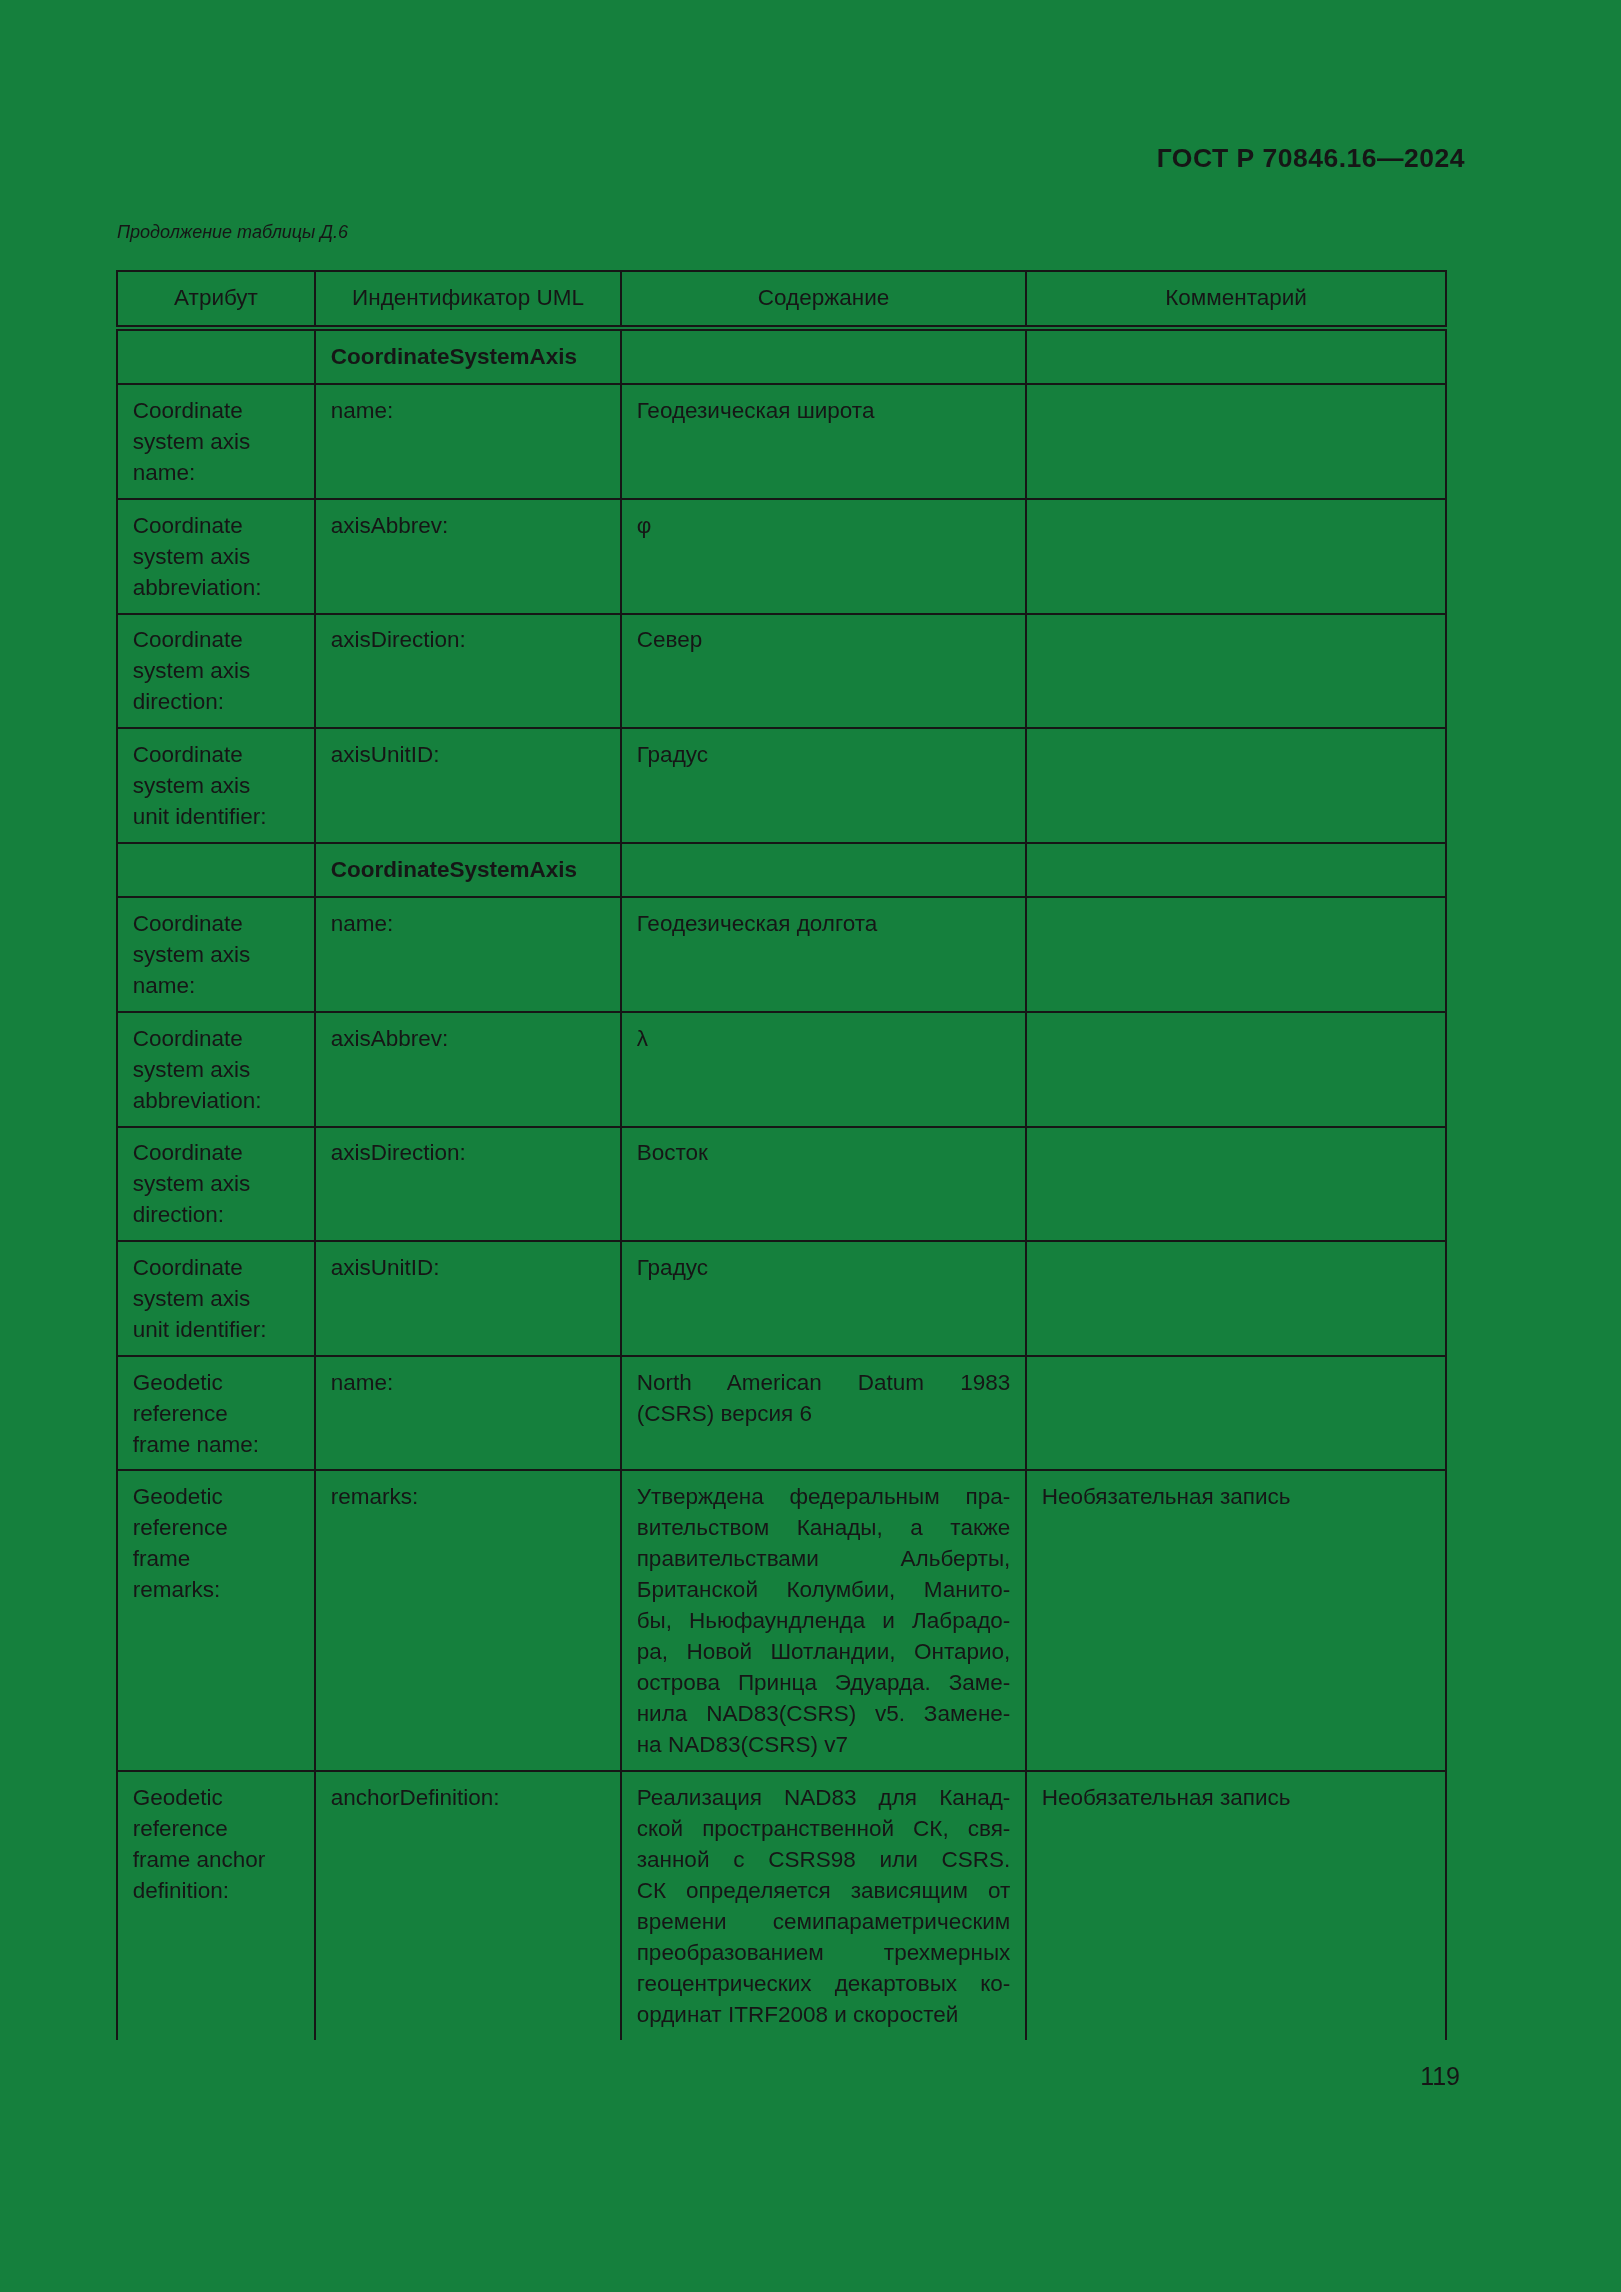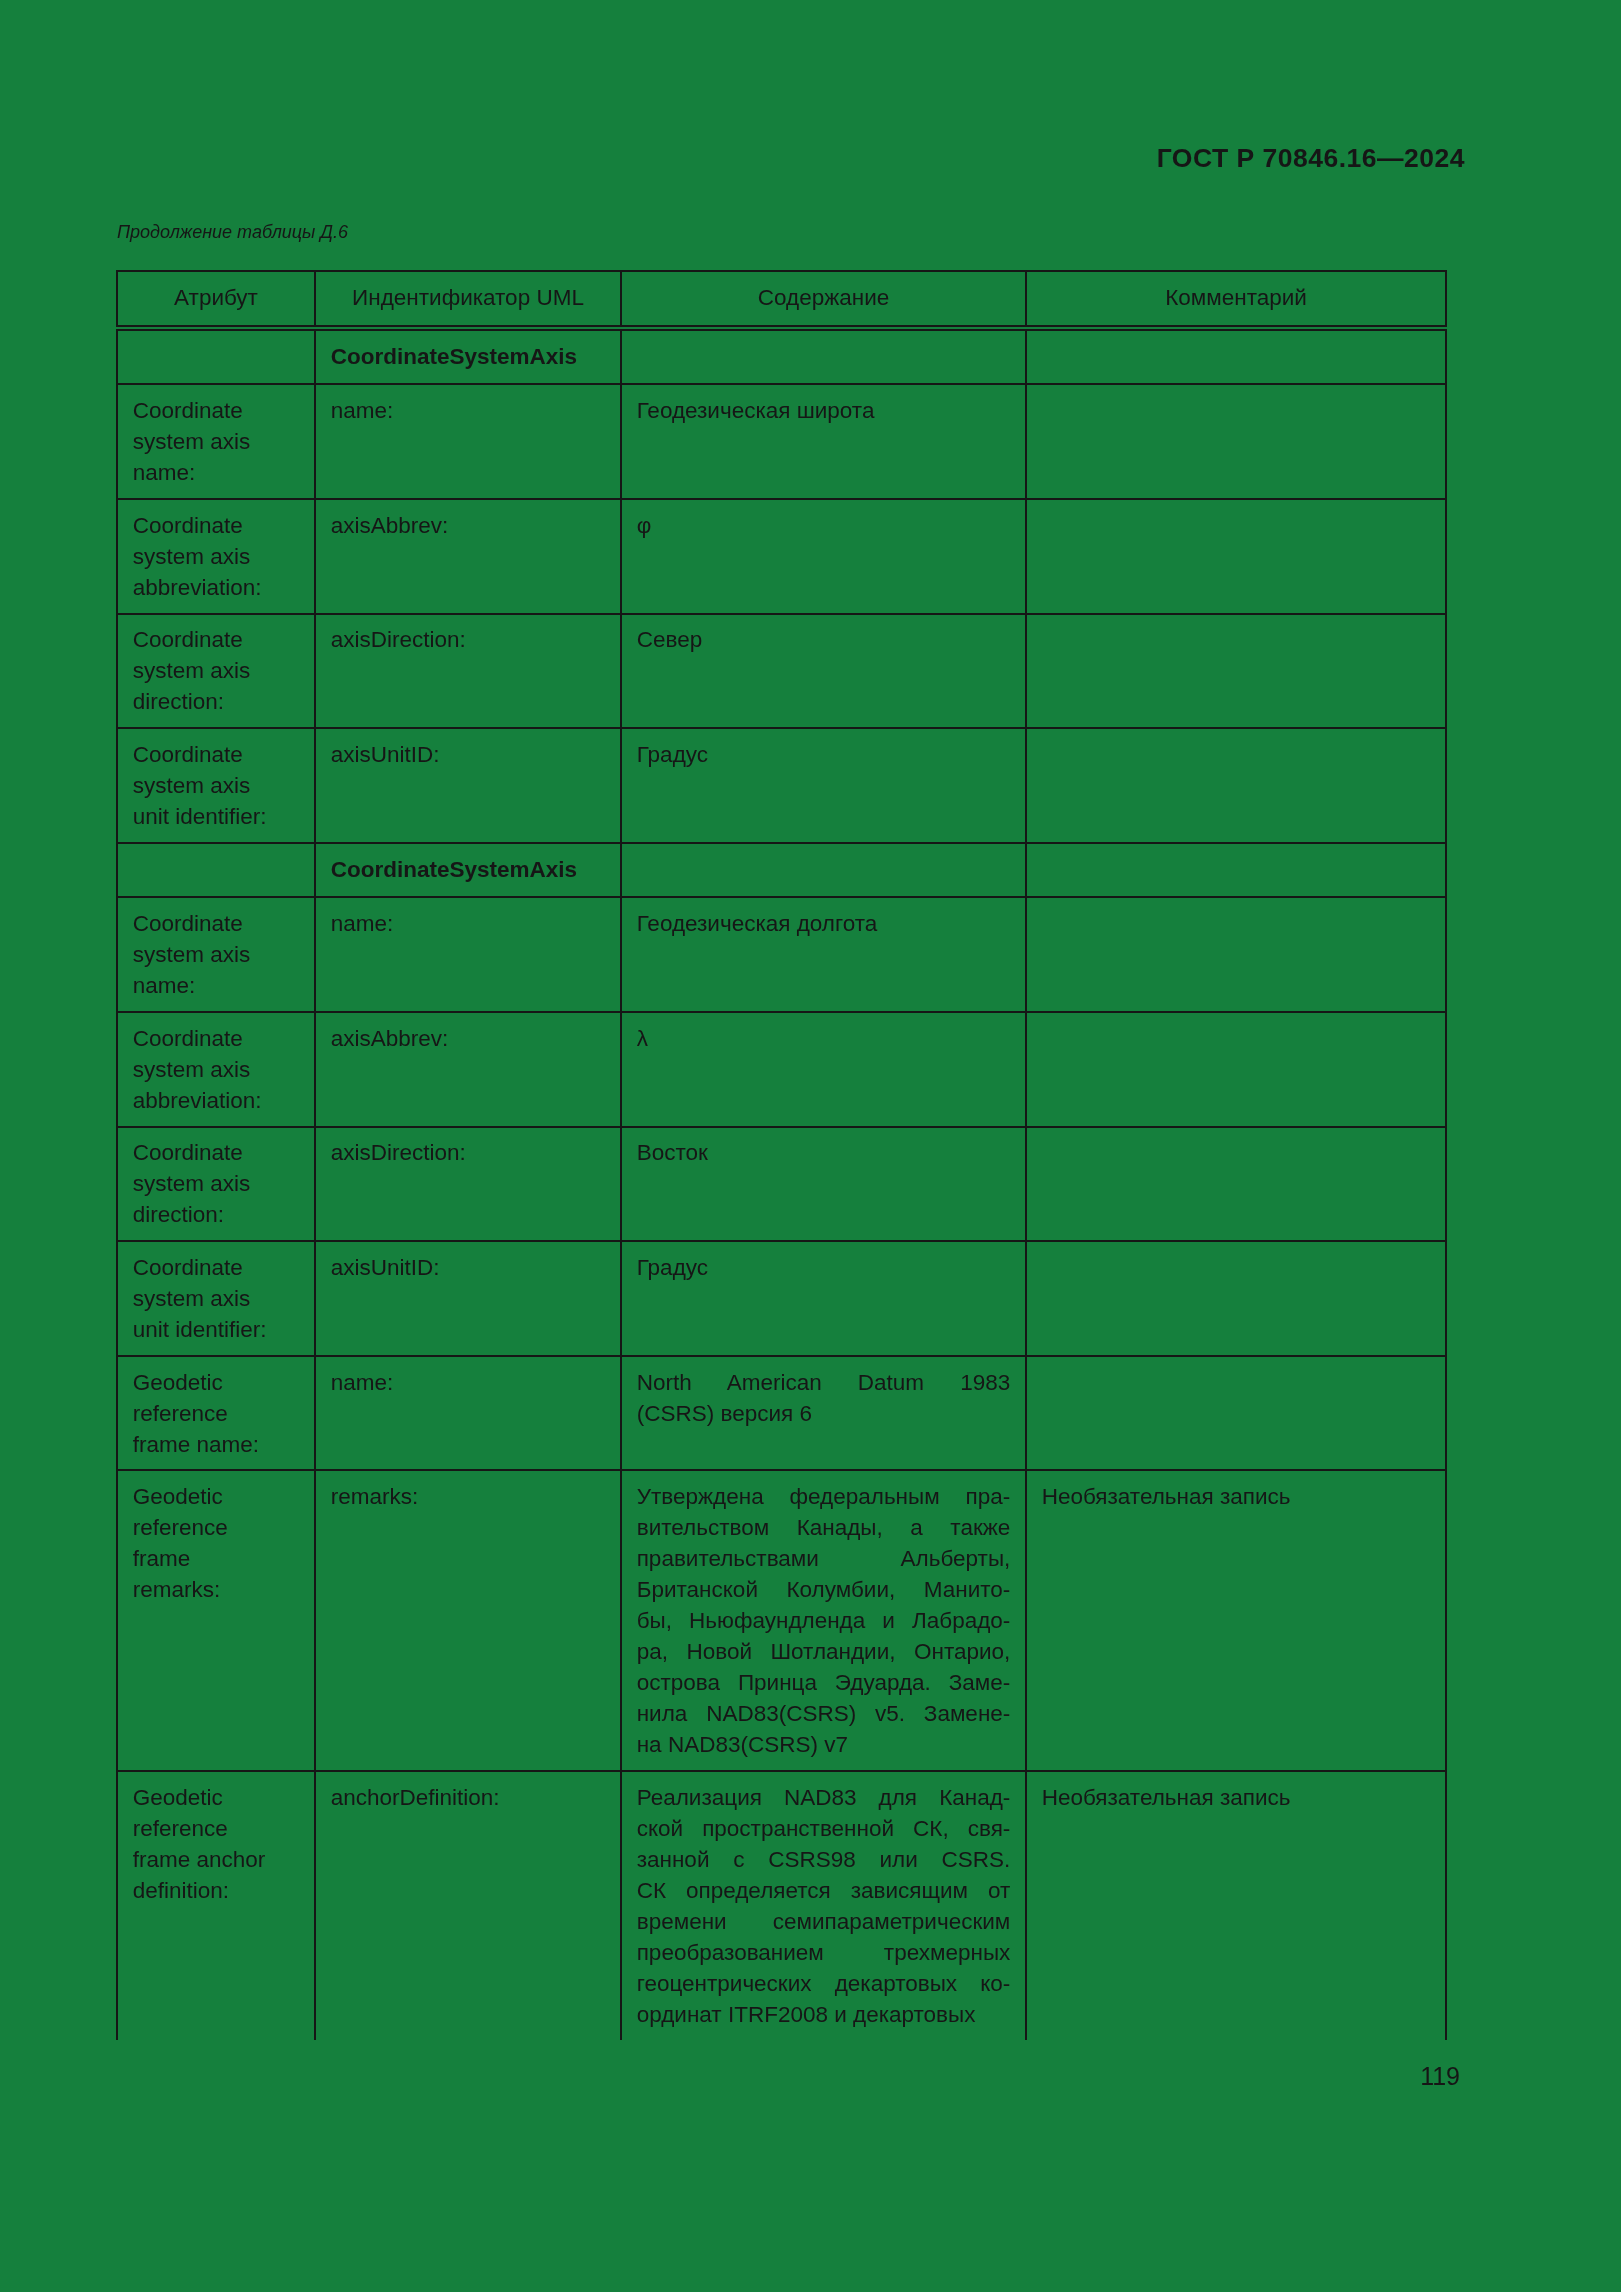--- a/index.html
+++ b/index.html
@@ -211,21 +211,21 @@
 definition:</td>
           <td class="uml-cell" data-name="uml-cell">anchorDefinition:</td>
           <td class="content-cell" data-name="content-cell">
             <div class="jl stretch" data-name="content-line">Реализация NAD83 для Канад-</div>
             <div class="jl stretch" data-name="content-line">ской пространственной СК, свя-</div>
             <div class="jl stretch" data-name="content-line">занной с CSRS98 или CSRS.</div>
             <div class="jl stretch" data-name="content-line">СК определяется зависящим от</div>
             <div class="jl stretch" data-name="content-line">времени семипараметрическим</div>
             <div class="jl stretch" data-name="content-line">преобразованием трехмерных</div>
             <div class="jl stretch" data-name="content-line">геоцентрических декартовых ко-</div>
-            <div class="jl" data-name="content-line">ординат ITRF2008 и декартовых</div>
+            <div class="jl" data-name="content-line">ординат ITRF2008 и скоростей</div>
           </td>
           <td class="comment-cell" data-name="comment-cell">Необязательная запись</td>
         </tr>
       </tbody>
   </table>
 
   <div class="page-number" data-name="page-number">119</div>
 </div>
 
 

